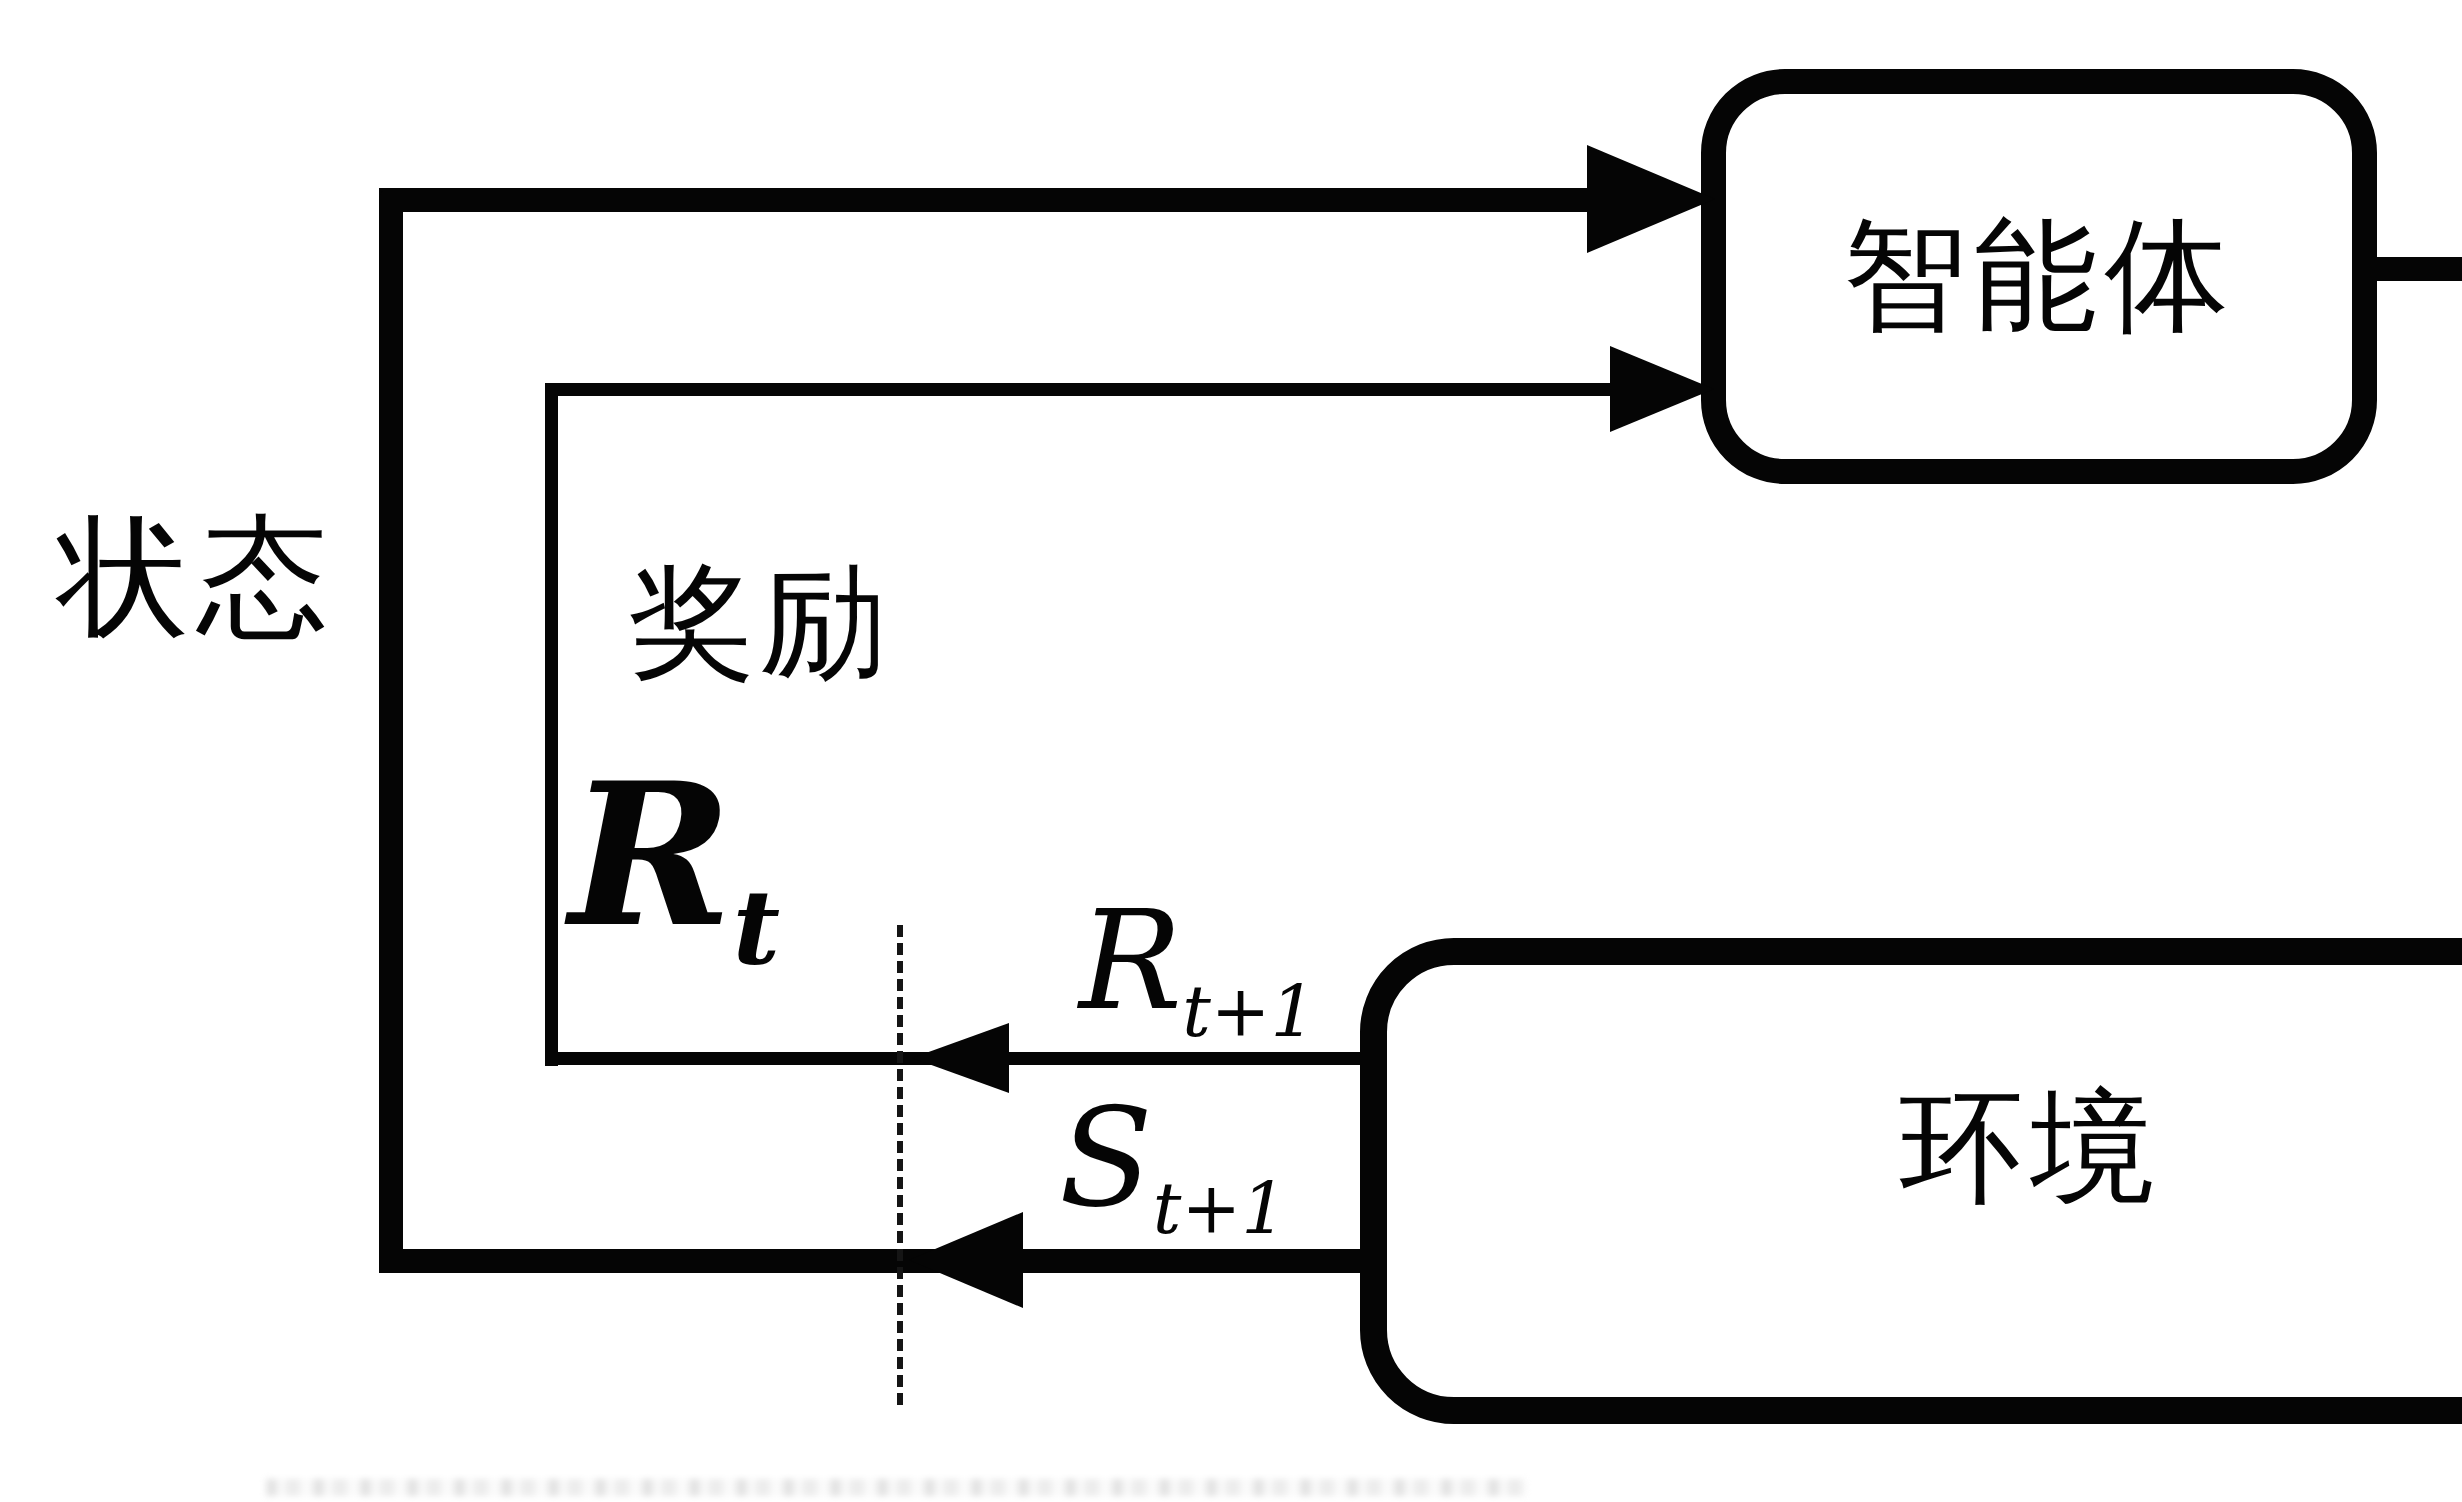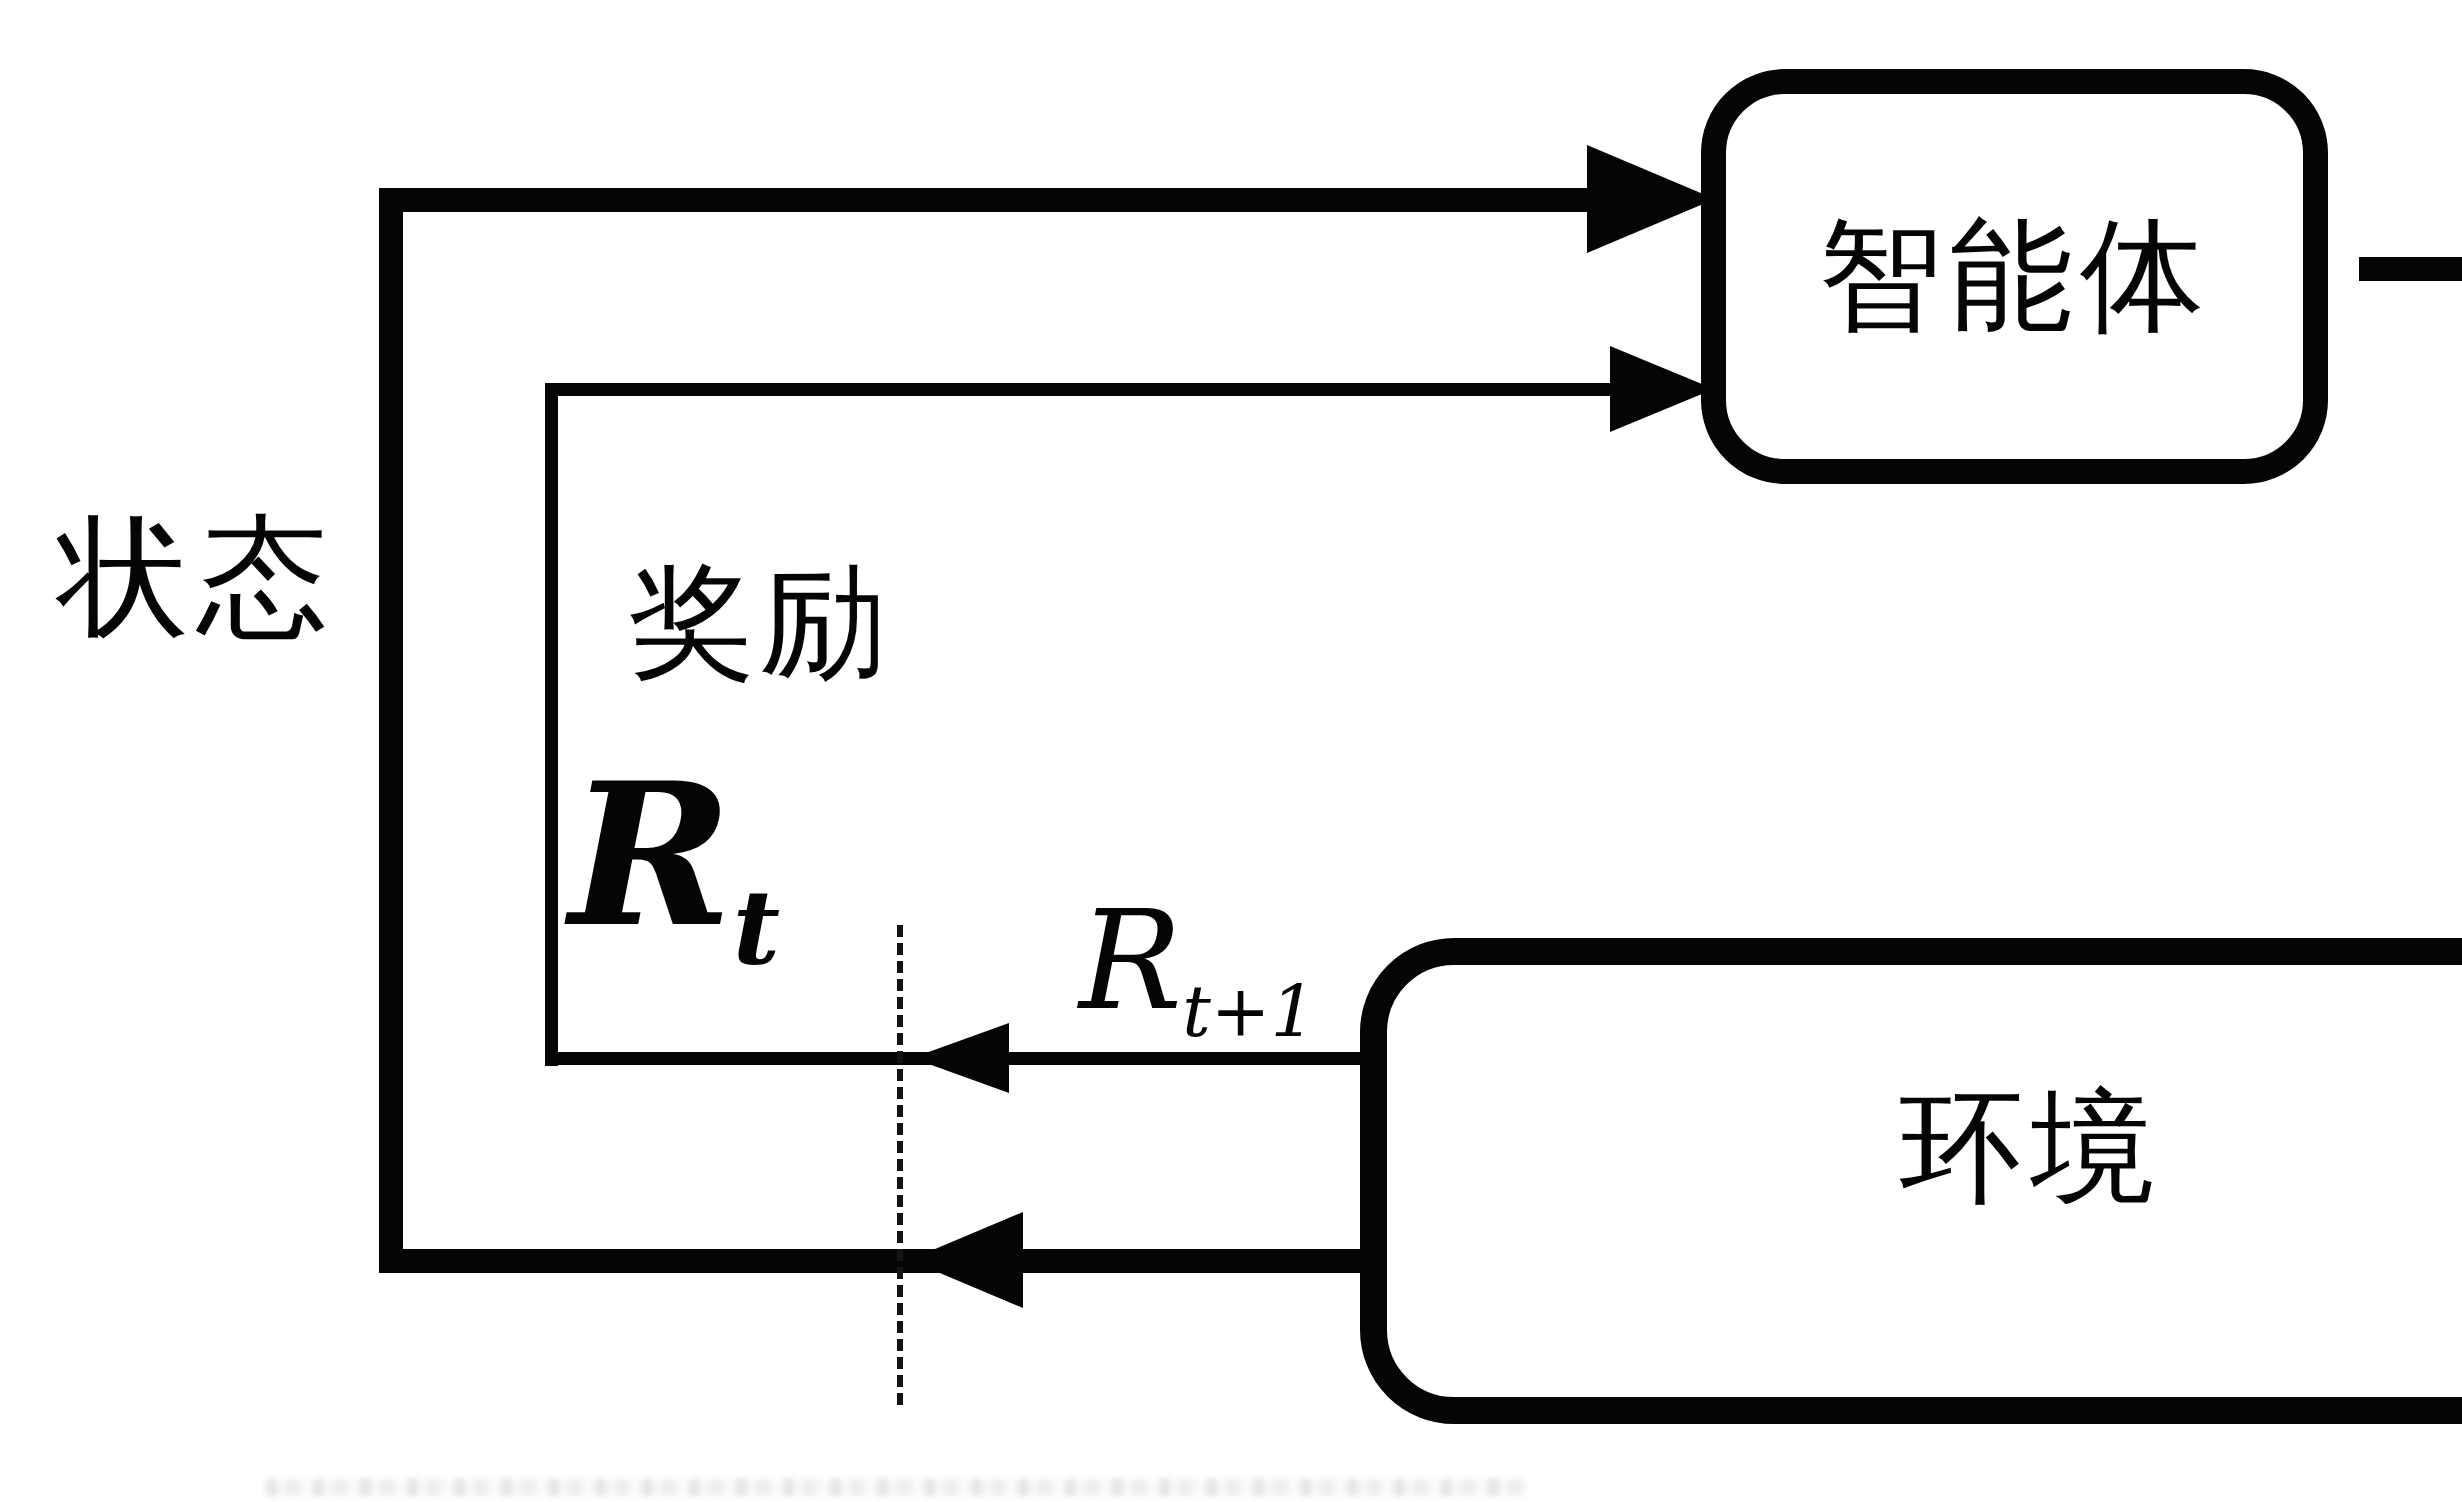--- a/index.html
+++ b/index.html
@@ -59,21 +59,21 @@
     position: absolute;
     background: #ffffff;
     border: 26.6px solid #050505;
     box-sizing: border-box;
     display: flex;
     align-items: center;
     justify-content: center;
   }
   .node-agent {
     left: 1701px; top: 69px;
-    width: 627px; height: 415px;
+    width: 676px; height: 415px;
     border-width: 25.6px;
     border-radius: 84px;
   }
   .node-env {
     left: 1360px; top: 938px;
     width: 1341px; height: 486px;
     border-width: 27.6px;
     border-radius: 94px;
   }
   .node-label {
@@ -159,17 +159,20 @@
   <div class="cn-label" id="state-cn">状态</div>
 
   <div class="cn-label" id="reward-cn">奖励</div>
   <div class="math-label math-bold" id="reward-sym">
     <span>R</span><sub>t</sub>
   </div>
 
   <div class="math-label" id="next-reward-sym">
     <span>R</span><sub>t+1</sub>
   </div>
+  <div class="math-label" id="next-state-sym">
+    <span>S</span><sub>t+1</sub>
+  </div>
 
   <div class="artifact"></div>
 
 </div>
 
 
 </body></html>

